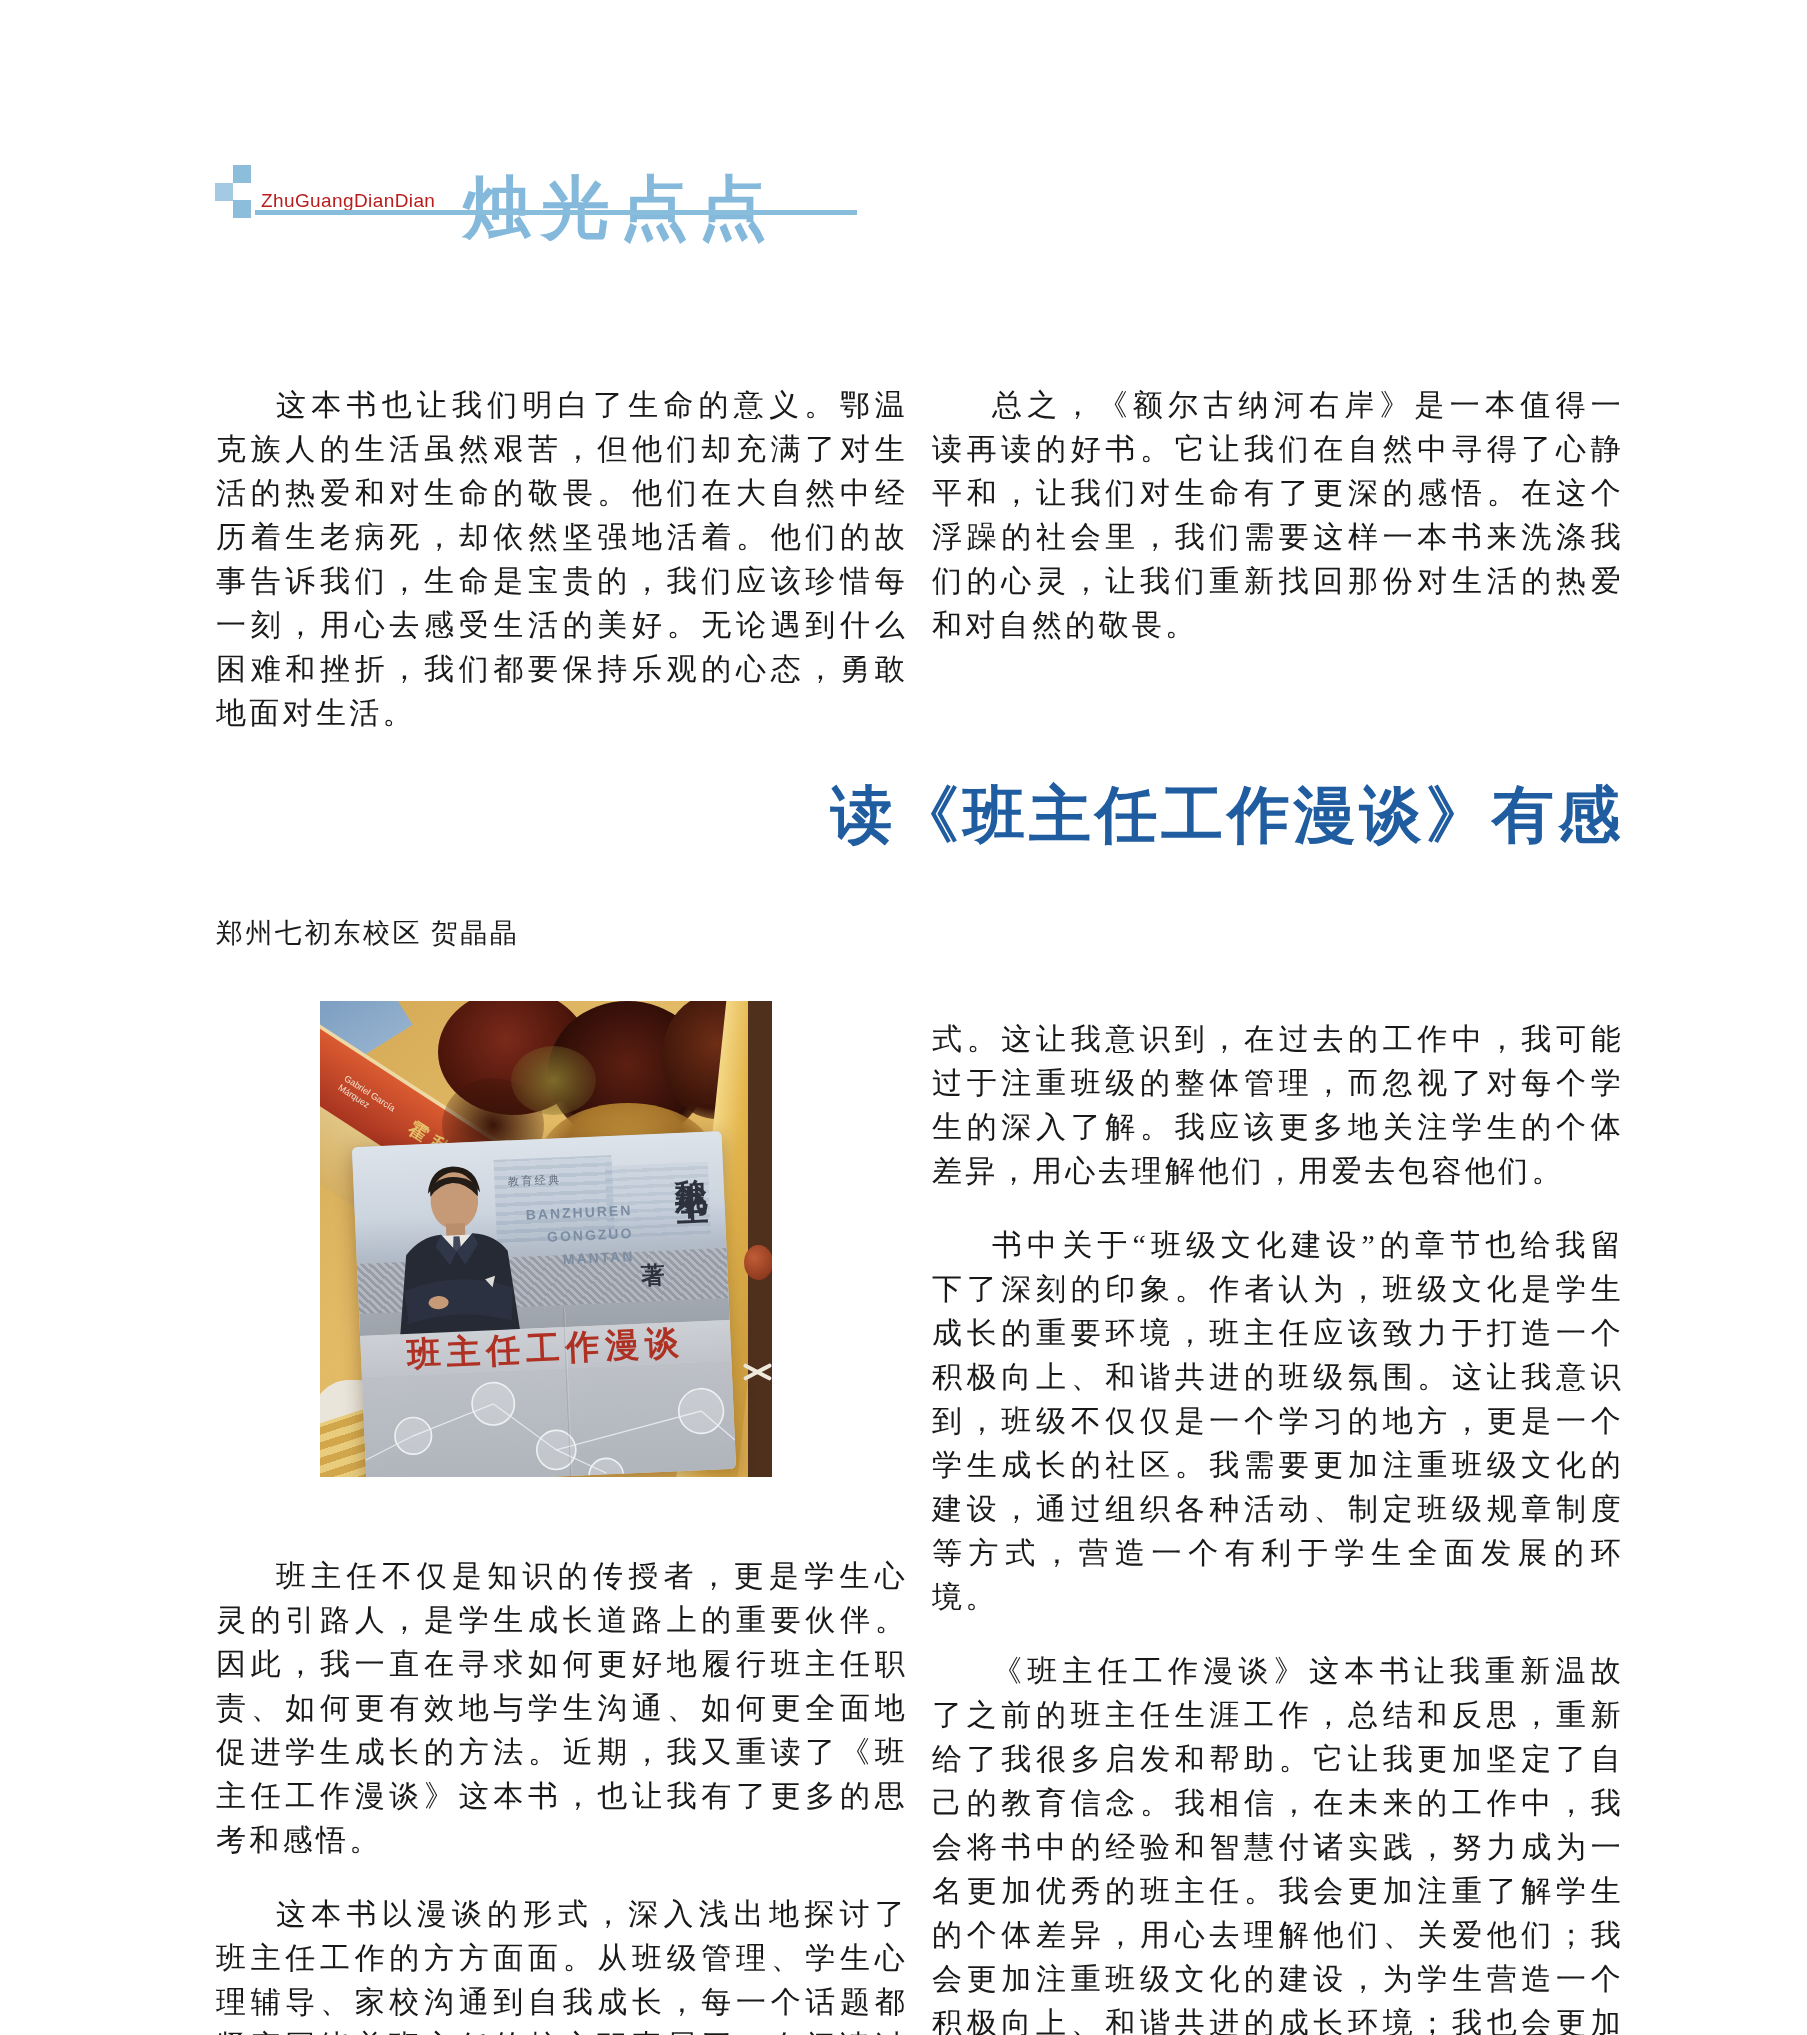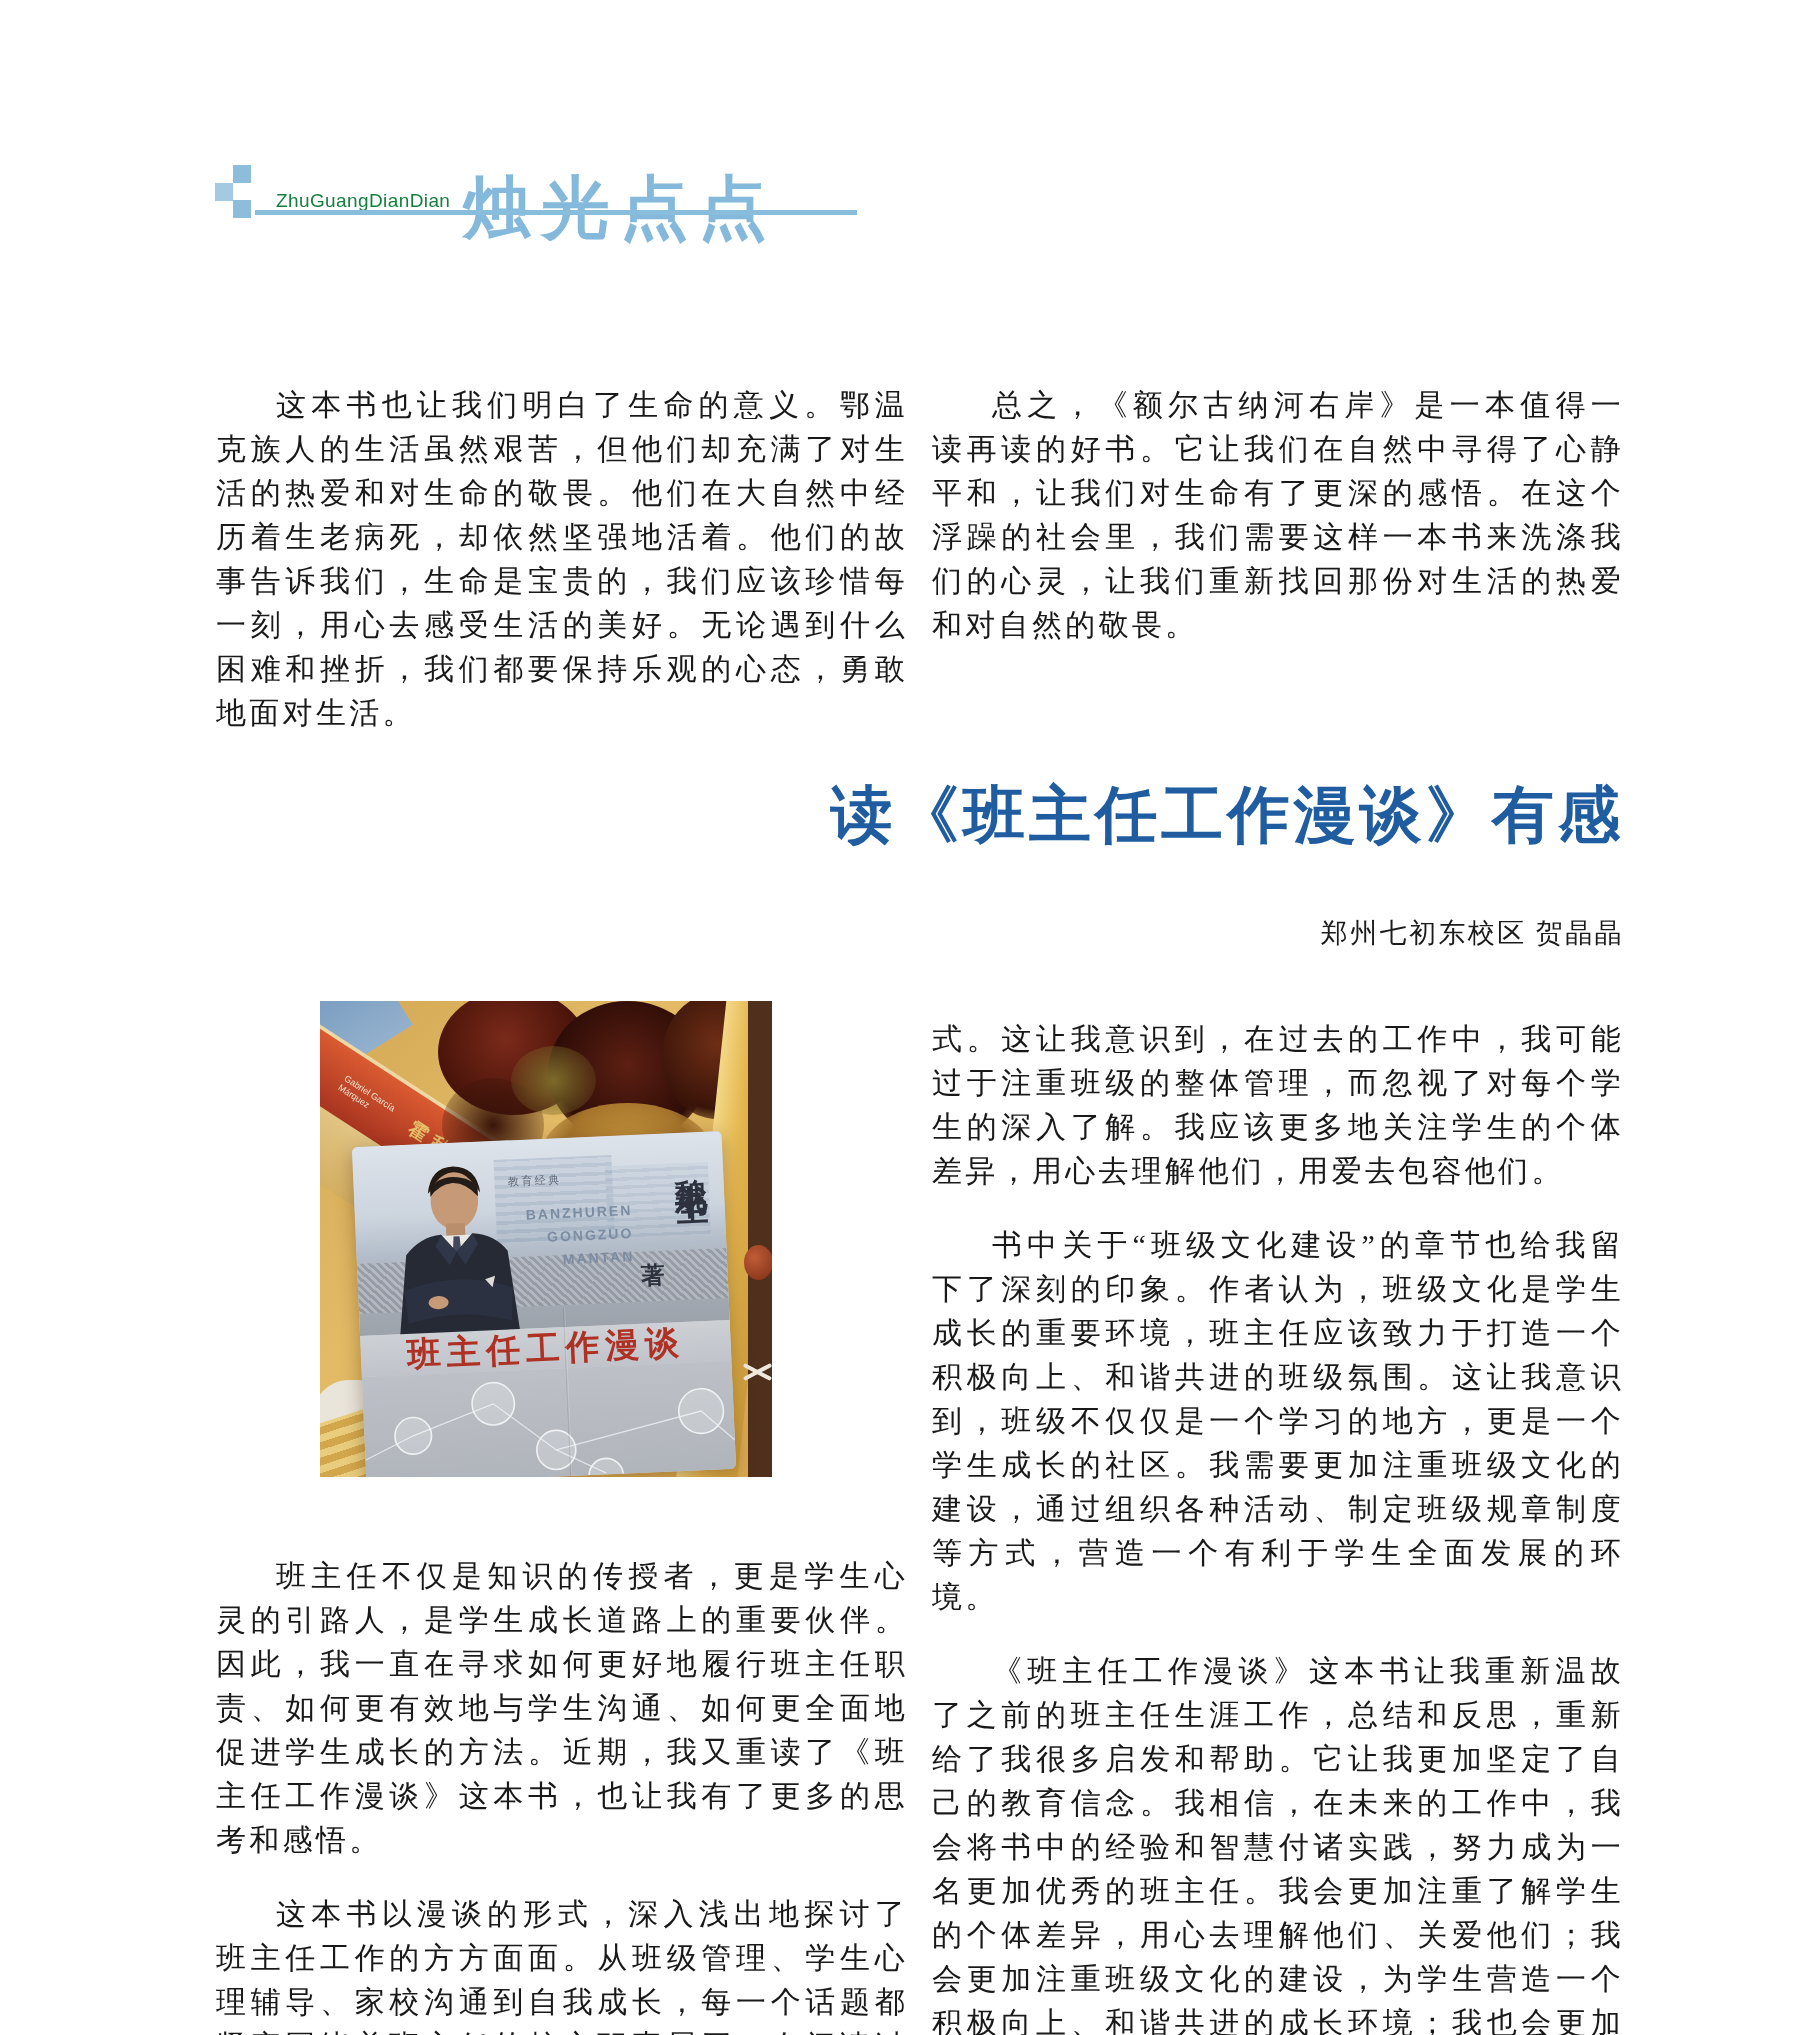--- a/index.html
+++ b/index.html
@@ -5,40 +5,40 @@
   html,body{margin:0;padding:0;background:#e8e8e8;}
   #page{position:relative;width:1808px;height:2558px;background:#ffffff;overflow:hidden;
         font-family:"Liberation Serif",serif;}
   [data-name]{box-sizing:border-box;}
 
   
   .hdr-sq{position:absolute;width:17.5px;height:17.5px;}
   .sq-top{left:233px;top:165px;background:#8cbdda;}
   .sq-mid{left:215px;top:183px;background:#a3c9e3;}
   .sq-bot{left:233px;top:200px;background:#8cbdda;}
-  .hdr-latin{position:absolute;left:276px;top:190px;font-family:"Liberation Sans",sans-serif;
-             font-size:19px;color:#15803d;letter-spacing:0.4px;}
+  .hdr-latin{position:absolute;left:261px;top:190px;font-family:"Liberation Sans",sans-serif;
+             font-size:19px;color:#b91c1c;letter-spacing:0.4px;}
   .hdr-cn{position:absolute;left:463px;top:163px;font-family:"DejaVu Sans",sans-serif;
           font-size:68px;font-weight:bold;color:#84b9dc;letter-spacing:10.6px;white-space:nowrap;}
   .hdr-rule{position:absolute;left:255px;top:210px;width:602px;height:5.3px;background:#89bddc;}
 
   
   .para{font-size:30px;line-height:44px;letter-spacing:3.3px;color:#191919;text-align:justify;}
   .ind{text-indent:2em;}
   .col{position:absolute;width:692px;}
   .col-top-left{left:216px;top:353px;}
   .col-top-right{left:932px;top:353px;}
   .col-body-left{left:216px;top:1524px;}
   .col-body-right{left:932px;top:987px;}
   .para + .para{margin-top:16px;}
 
   
   .art-title{position:absolute;left:216px;top:773px;width:1408px;text-align:right;
              font-size:62px;font-weight:bold;color:#1f5ca0;letter-spacing:4.1px;white-space:nowrap;}
-  .art-byline{position:absolute;left:216px;top:915px;width:1408px;text-align:right;
+  .art-byline{position:absolute;left:216px;top:915px;width:1408px;text-align:left;
               font-size:27px;color:#1b1b1b;letter-spacing:2.4px;}
 
   
   .photo{position:absolute;left:320px;top:1001px;width:452px;height:476px;overflow:hidden;
          background:linear-gradient(135deg,#d3a855 0%,#e3bb66 40%,#d9a94e 100%);}
   .blob{position:absolute;border-radius:50%;}
   .blue-book{position:absolute;left:-16.3px;top:-14px;width:98px;height:69px;
              background:linear-gradient(#7d9ec2,#93b1cd);transform:rotate(-32deg);}
   .cream-book{position:absolute;left:-73px;top:-24.4px;width:399px;height:134px;
               background:linear-gradient(#eed9a6,#d5b063);transform:rotate(33deg);transform-origin:left top;}

